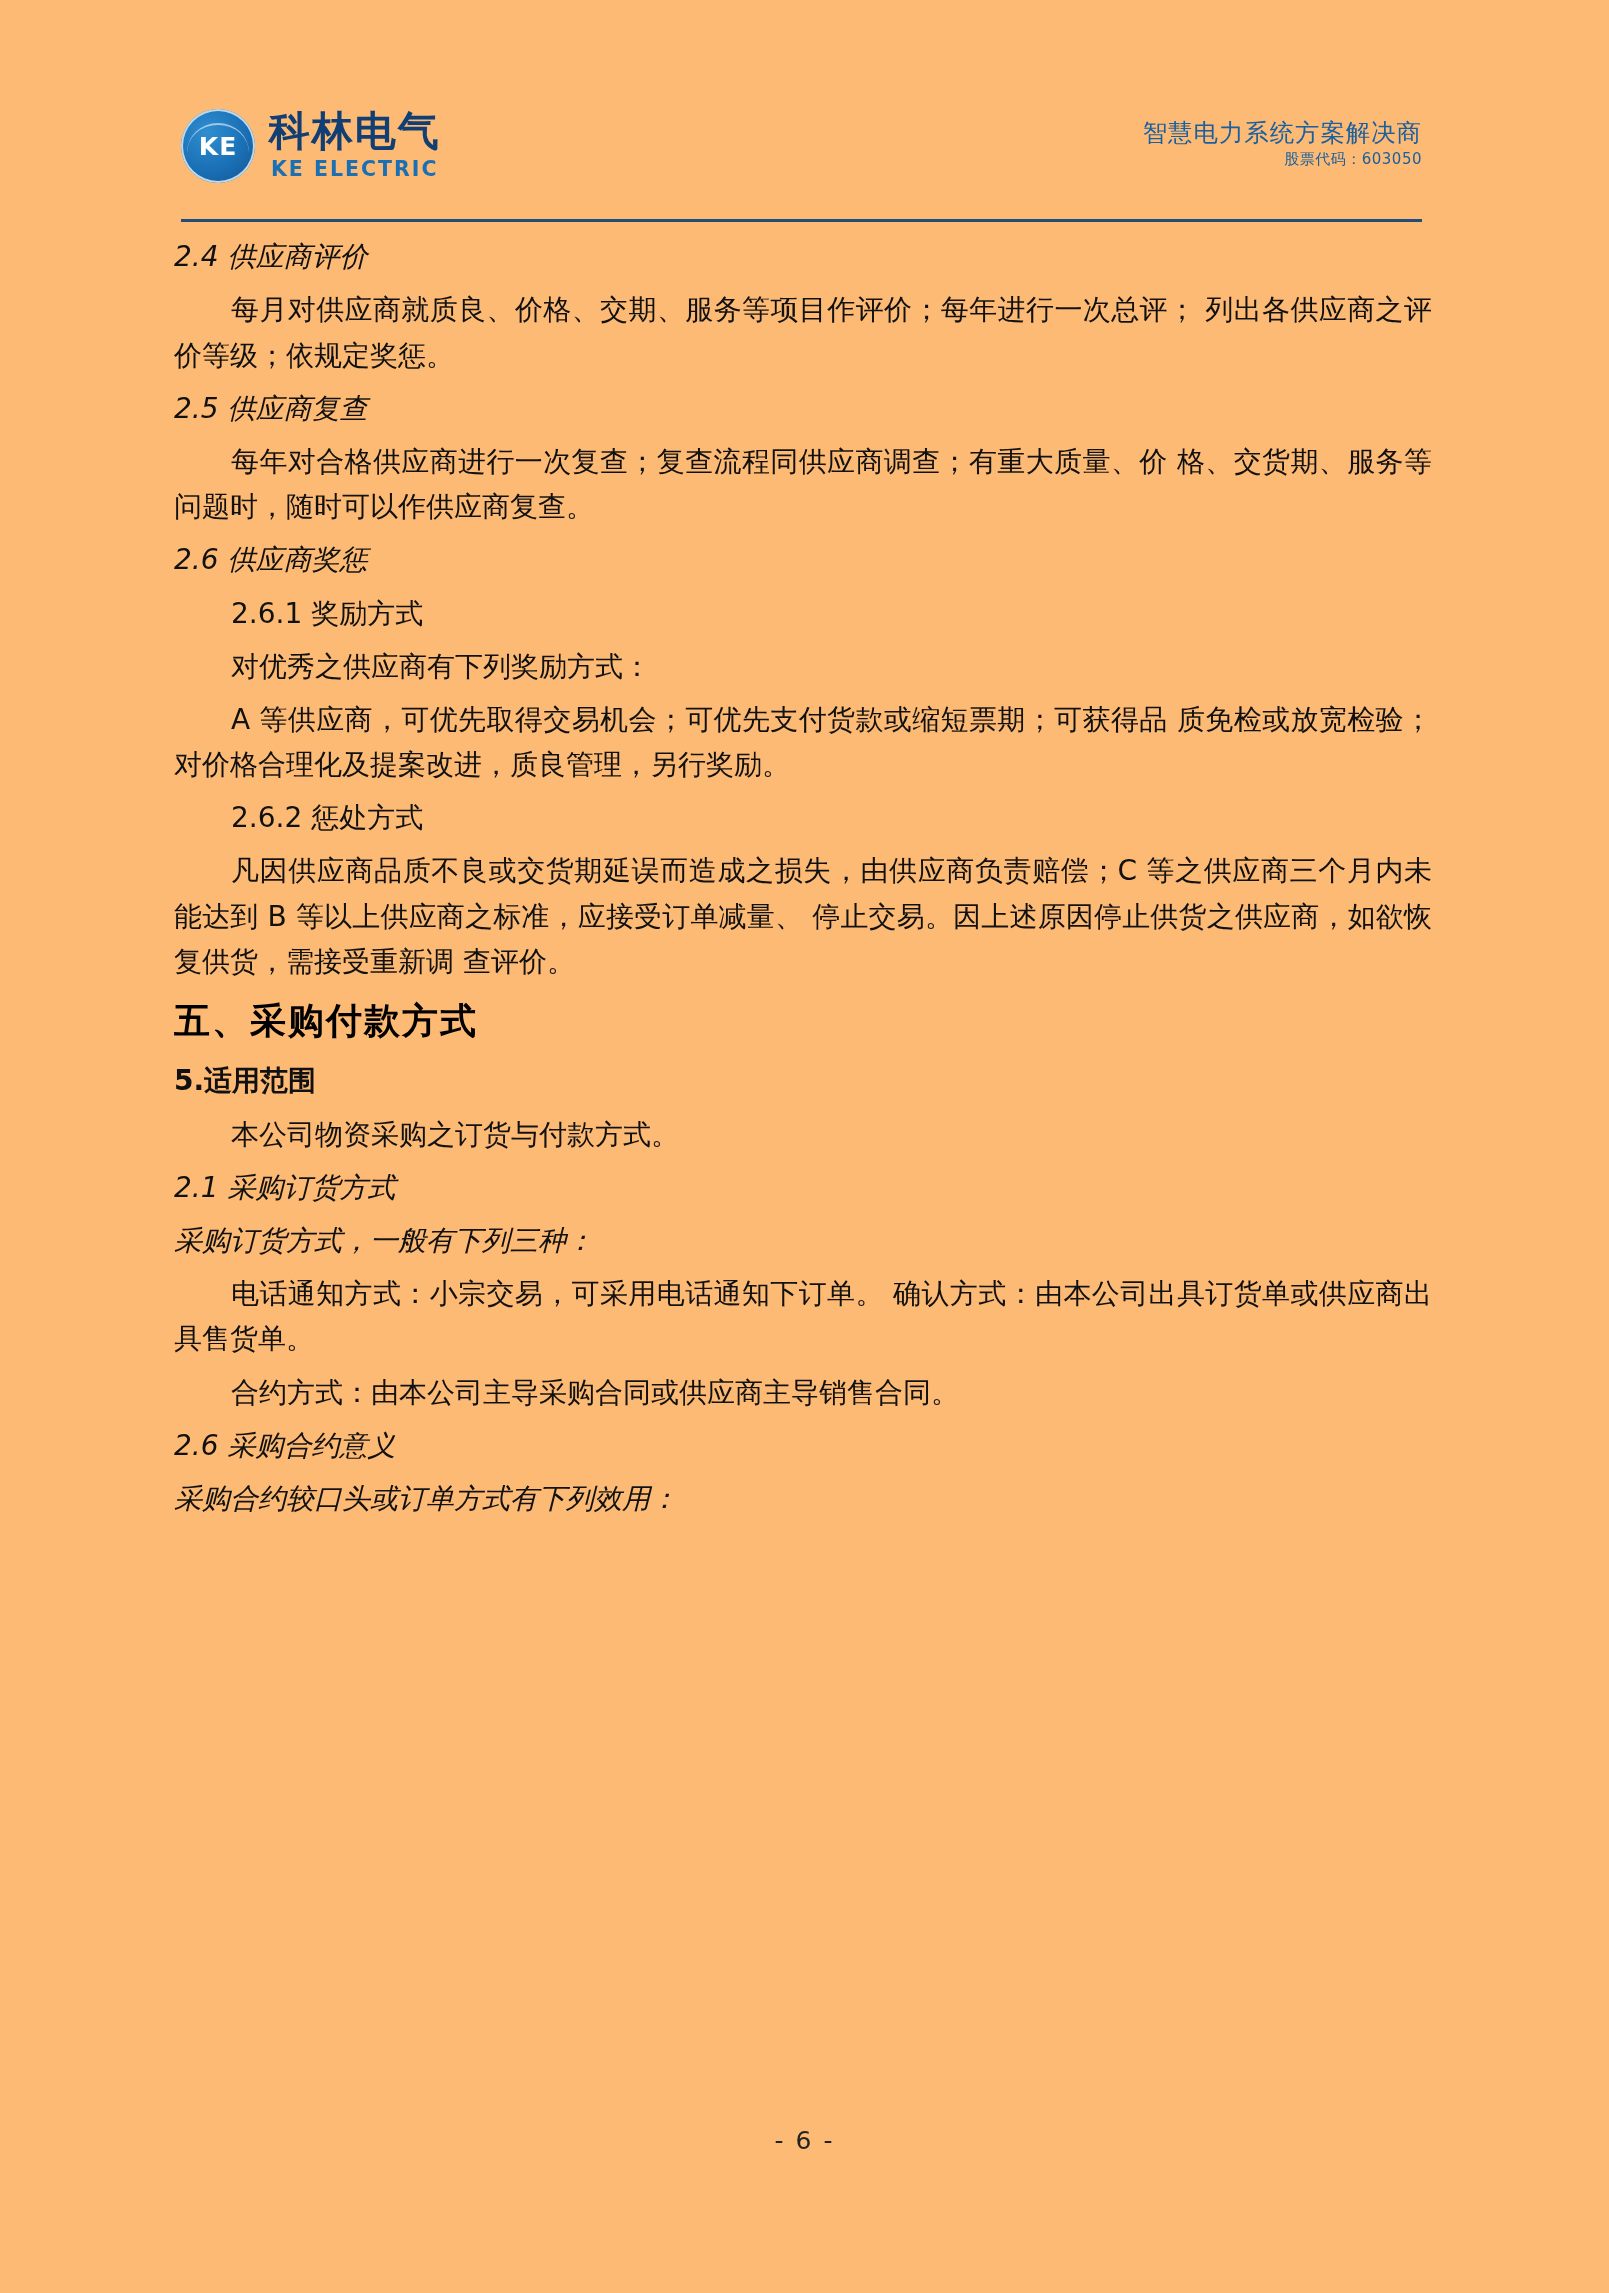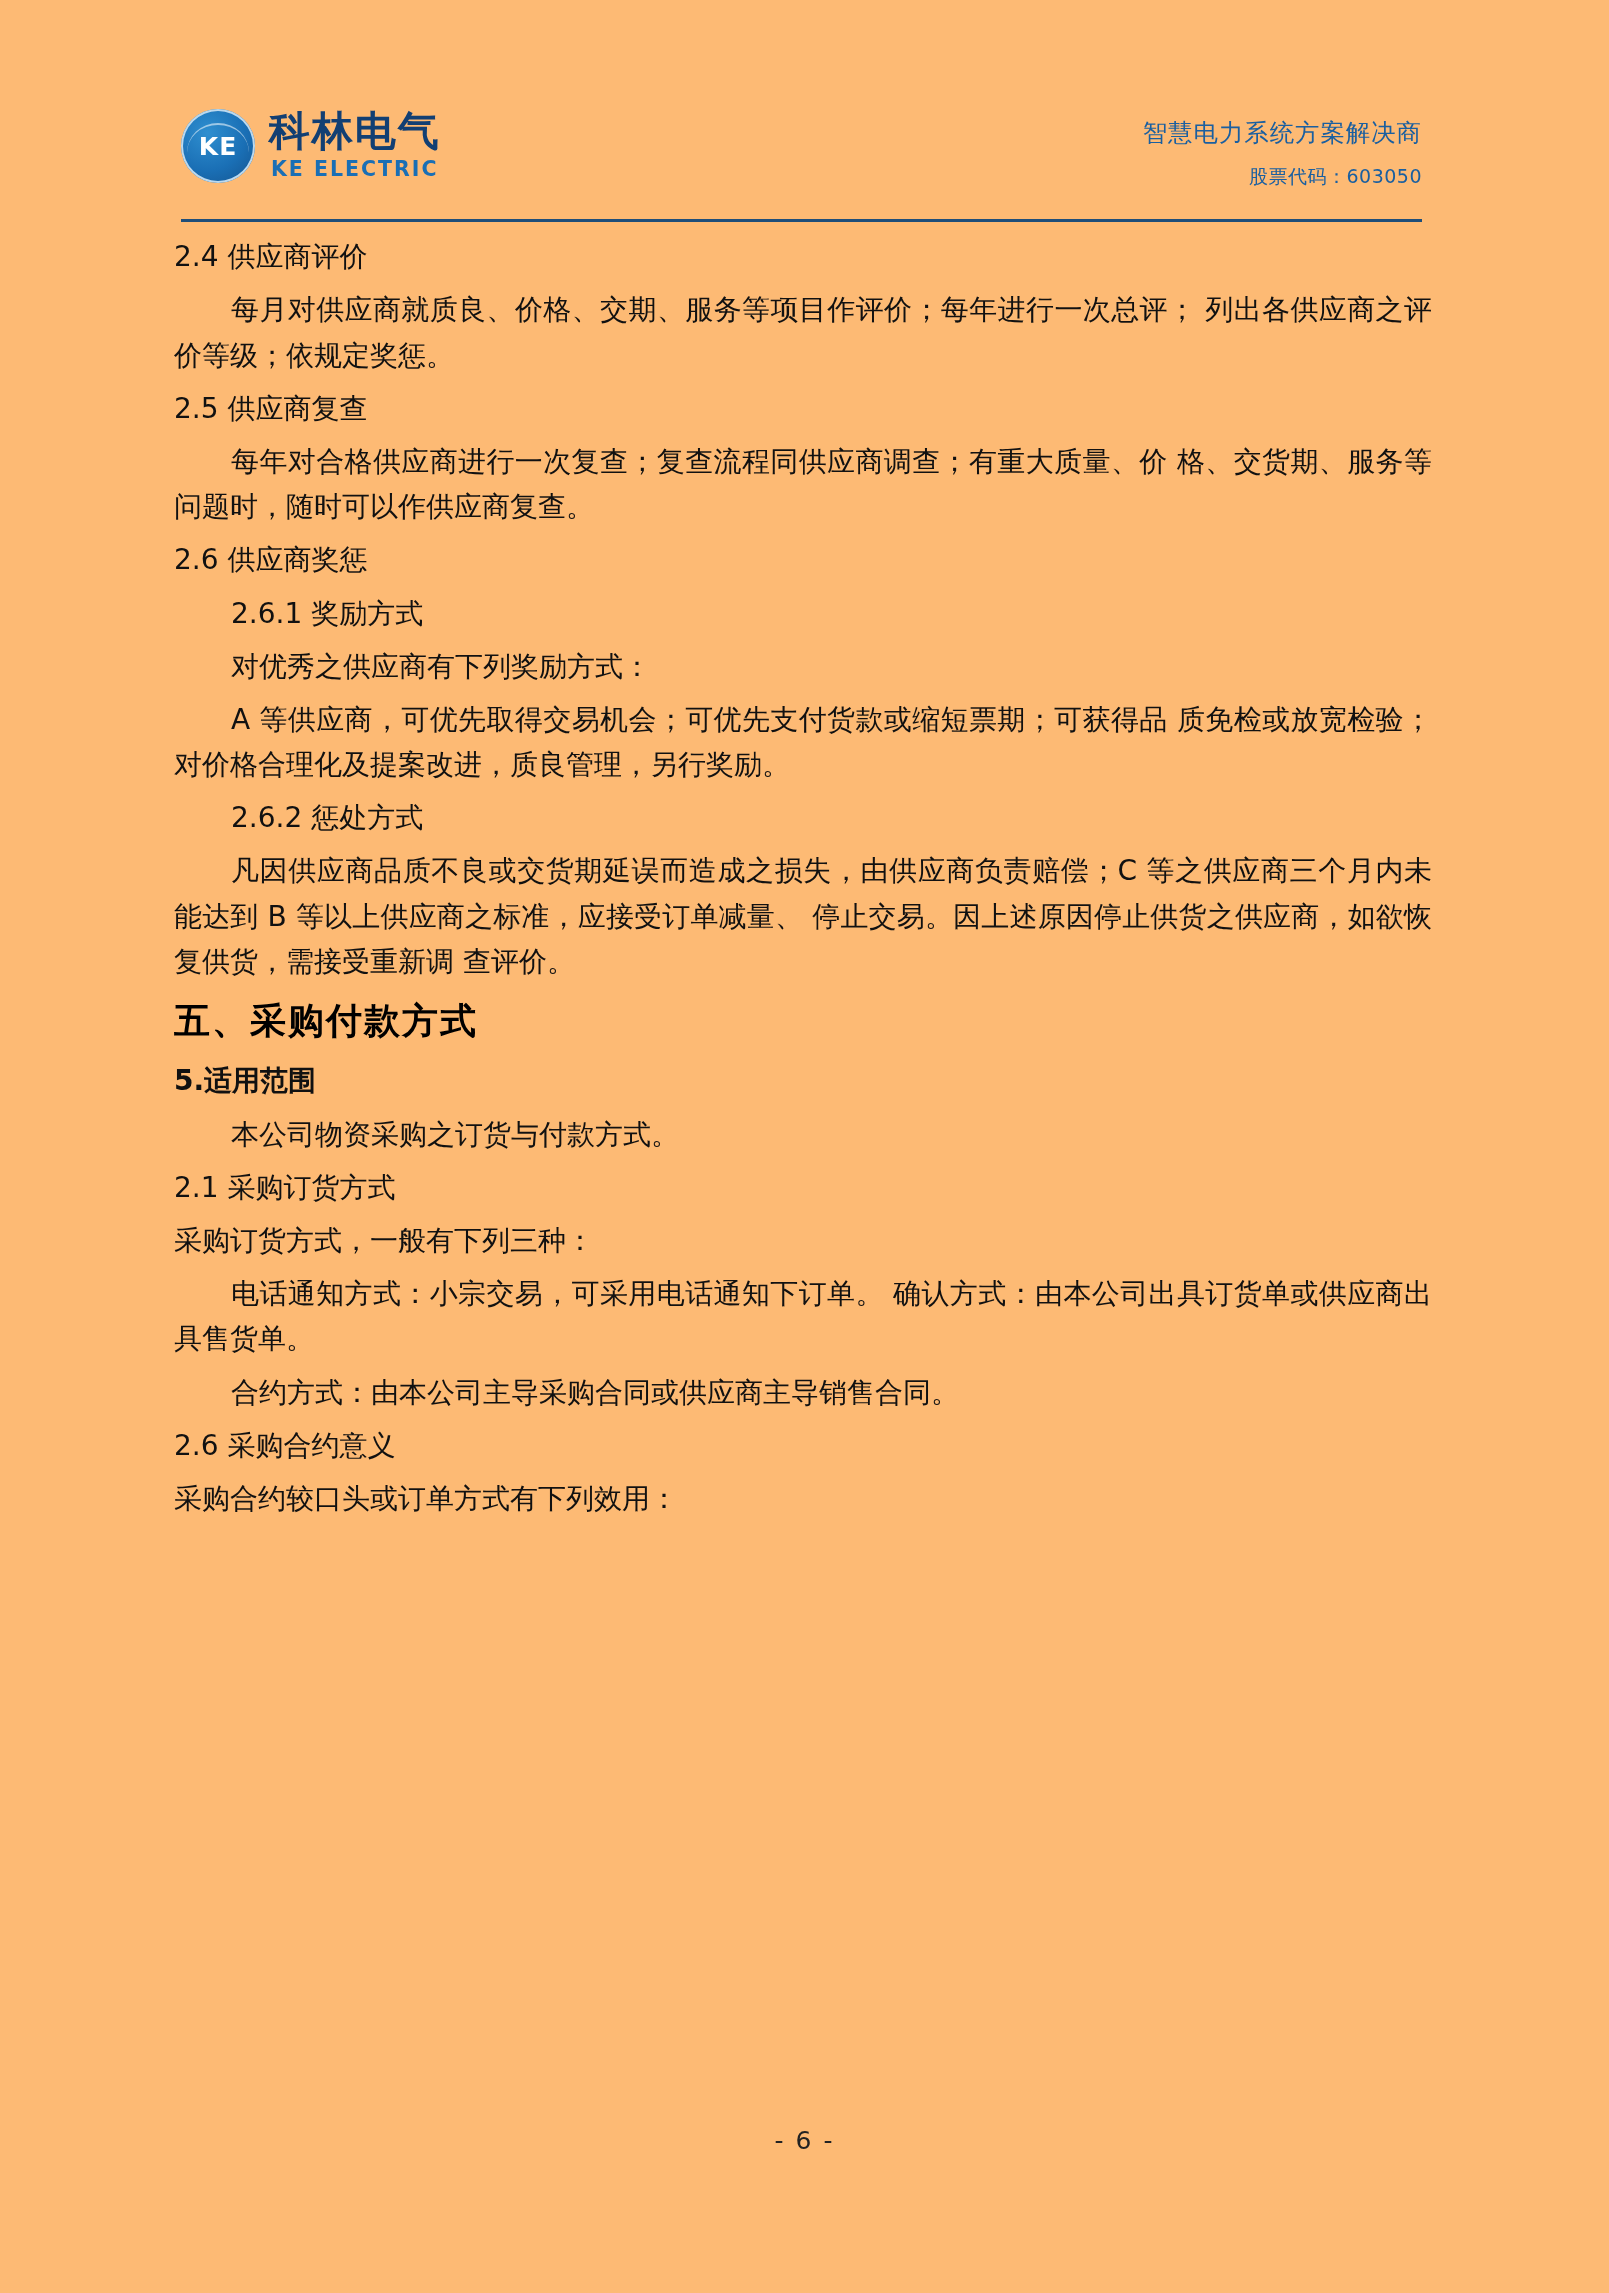--- a/index.html
+++ b/index.html
@@ -91,22 +91,22 @@
   .header-right {
     text-align: right;
     padding-top: 11.7px;
   }
   .header-right .slogan {
     font-size: 24.4px;
     color: #1a5fa0;
     letter-spacing: 1px;
   }
   .header-right .stock {
-    margin-top: 15px;
-    font-size: 19px;
+    margin-top: 1px;
+    font-size: 15px;
     color: #1a5fa0;
     letter-spacing: 0.5px;
   }
   .header-rule {
     position: absolute;
     left: 0;
     bottom: 0;
     width: 100%;
     height: 2.9px;
     background: #1f4e79;
@@ -120,21 +120,21 @@
     width: 1258px;
     font-size: 28px;
     line-height: 1.62;
     color: #111111;
   }
   .content p {
     margin: 0 0 7.8px 0;
     text-align: justify;
     text-justify: inter-ideograph;
   }
-  .lvl1 { text-indent: 0; }
+  .lvl1 { text-indent: 0; font-style: italic; }
   .indent1 { text-indent: 57px; }
   .h-section {
     font-size: 36px;
     font-weight: bold;
     letter-spacing: 2px;
     margin: 25px 0 9.8px 0;
     color: #000;
   }
   .h-bold {
     font-weight: bold;

